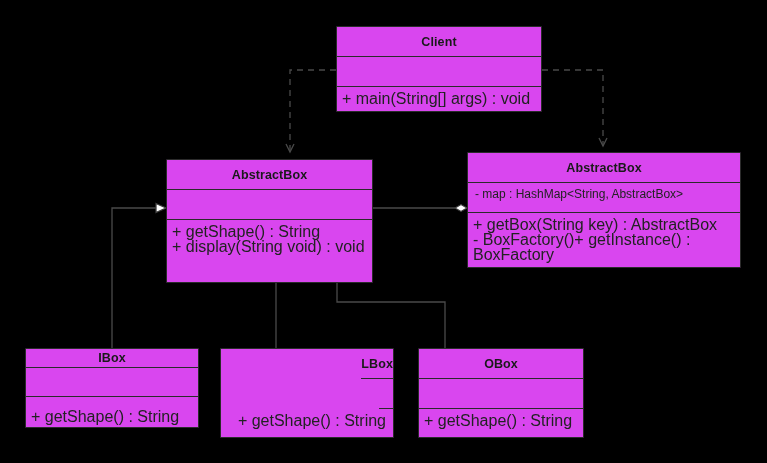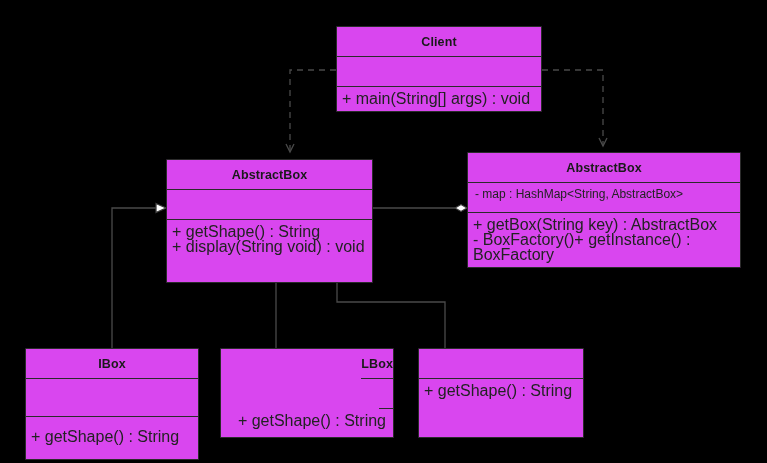--- a/index.html
+++ b/index.html
@@ -133,36 +133,37 @@
     <div class="cls-name" style="height:30px;">AbstractBox</div>
     <div class="cls-attrs" style="height:30px;">
       <div class="member">- map : HashMap&lt;String, AbstractBox&gt;</div>
     </div>
     <div class="cls-ops">
       <div class="member">+ getBox(String key) : AbstractBox</div>
       <div class="member">- BoxFactory()+ getInstance() : BoxFactory</div>
     </div>
   </div>
 
-  <div class="uml-class" style="left:25px; top:348px; width:174px; height:112px;gap:8px;">
+  <div class="uml-class" style="left:25px; top:348px; width:174px; height:80px;gap:8px;">
     <div class="cls-name" style="height:30px;">IBox</div>
     <div class="cls-attrs empty-compartment" style="height:30px;"></div>
     <div class="cls-ops">
       <div class="member">+ getShape() : String</div>
     </div>
   </div>
 
   <div class="uml-class" style="left:220px; top:348px; width:174px; height:90px;align-items:flex-end;">
     <div class="cls-name" style="height:30px;">LBox</div>
     <div class="cls-attrs empty-compartment" style="height:30px;"></div>
     <div class="cls-ops">
       <div class="member">+ getShape() : String</div>
     </div>
   </div>
 
   <div class="uml-class" style="left:418px; top:348px; width:166px; height:90px;">
+    <div class="cls-name" style="height:30px;">OBox</div>
     <div class="cls-attrs empty-compartment" style="height:30px;"></div>
     <div class="cls-ops">
       <div class="member">+ getShape() : String</div>
     </div>
   </div>
 
 </div>
 
 </body></html>

